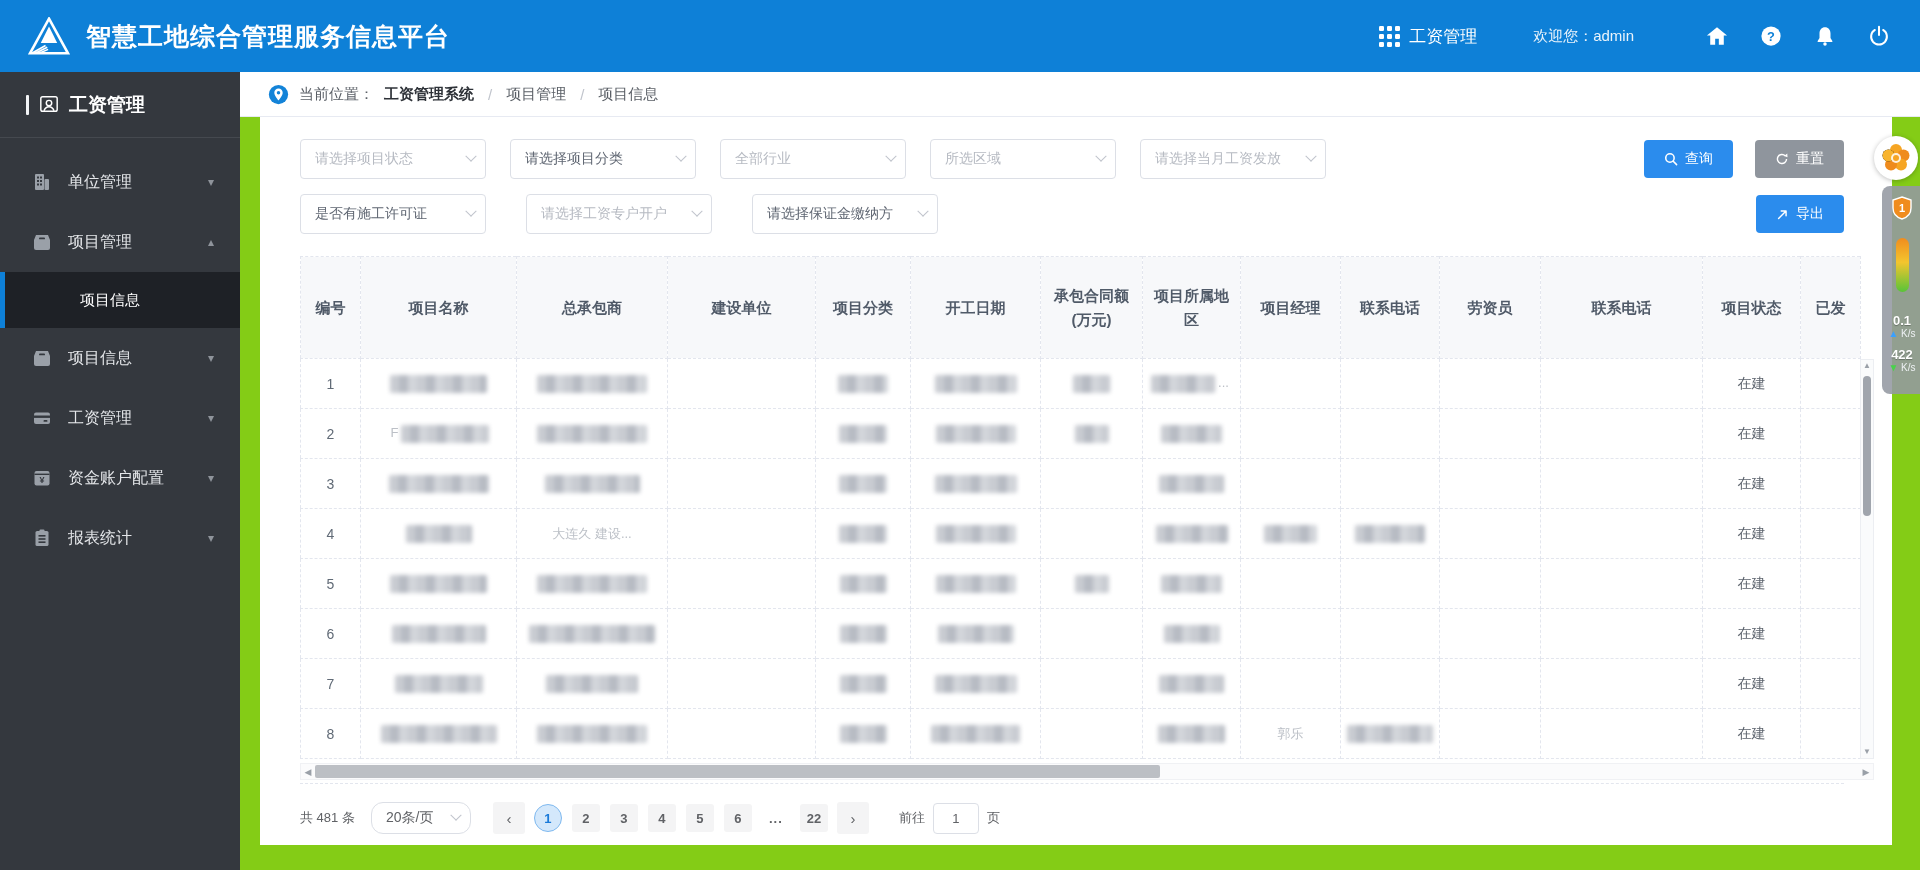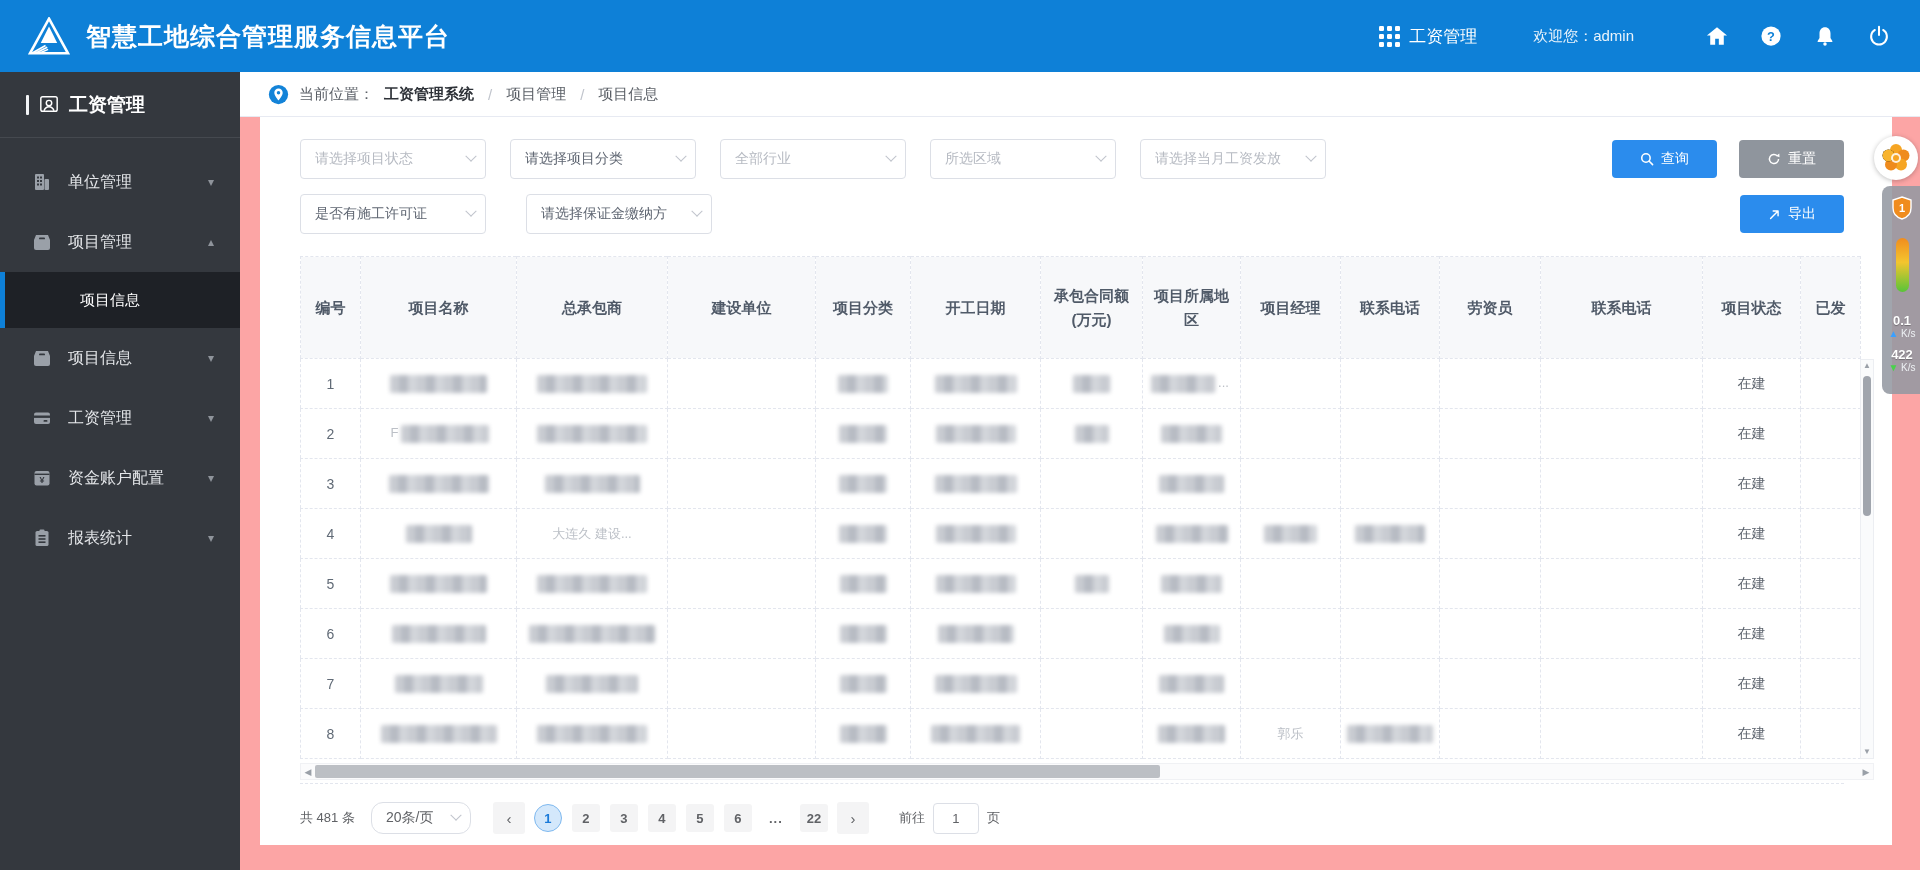--- a/index.html
+++ b/index.html
@@ -28,40 +28,40 @@
   .sb-bar { width:3px; height:20px; background:#f2f4f6; border-radius:1px; }
   .sb-title-text { font-size:19px; font-weight:bold; color:#fff; }
   .sb-item { height:60px; display:flex; align-items:center; padding:0 26px 0 32px; gap:16px;
     cursor:pointer; font-size:16px; color:#e4e6e9; }
   .sb-item .caret { margin-left:auto; color:#8f949b; font-size:12px; }
   .sb-sub { height:56px; display:flex; align-items:center; padding-left:75px; font-size:15px;
     background:#1e2126; border-left:5px solid #0e80d7; color:#fff; cursor:pointer; }
   .sb-icon { width:20px; height:20px; flex:0 0 20px; }
 
   
-  .main-col { flex:1; display:flex; flex-direction:column; background:#fca5a5; min-width:0; }
+  .main-col { flex:1; display:flex; flex-direction:column; background:#84cc16; min-width:0; }
   .breadcrumb-bar { height:45px; background:#fff; display:flex; align-items:center;
     padding-left:28px; gap:10px; font-size:15px; color:#5a5f66; border-bottom:1px solid #e7eaf2; }
   .crumb-root { font-weight:bold; color:#2e3238; }
   .crumb-sep { color:#c0c4cc; margin:0 4px; }
 
   .card { background:#fff; margin:0 28px 25px 20px; flex:1; padding:22px 48px 0 40px; }
 
   
   .filter-row { display:flex; align-items:center; gap:24px; }
   .filter-row + .filter-row { margin-top:15px;gap:40px; }
   .select { width:186px; height:40px; border:1px solid #dcdfe6; border-radius:4px;
     display:flex; align-items:center; padding:0 10px 0 14px; font-size:14px;
     color:#b6bac2; background:#fff; cursor:pointer; }
   .select.darktext { color:#5f6672; }
   .select .sel-label { flex:1; white-space:nowrap; overflow:hidden; }
   .chev { width:8px; height:8px; border-right:1.5px solid #c0c4cc; border-bottom:1.5px solid #c0c4cc;
     transform:rotate(45deg) translate(-2px,-2px); flex:0 0 8px; }
   .btn { height:38px; border:none; border-radius:4px; color:#fff; font-size:14px;
-    display:inline-flex; align-items:center; gap:7px; padding:0 28px; cursor:pointer;
+    display:inline-flex; align-items:center; gap:7px; padding:0 20px; cursor:pointer;
     font-family:inherit; }
   .btn-blue { background:#2b8ced; }
   .btn-gray { background:#8f959d; }
   .btn-group-right { margin-left:auto; display:flex; gap:22px; }
 
   
   .table-outer { margin-top:22px; border-bottom:1px dashed #e3e6ee; padding-bottom:3px; }
   .table-wrap { position:relative; width:1574px; }
   table { border-collapse:collapse; table-layout:fixed; width:1560px;
     border-top:1px dashed #e3e6ee; border-left:1px dashed #e3e6ee; }
@@ -340,20 +340,24 @@
             <span>重置</span>
           </button>
         </div>
       </div>
 
       <div class="filter-row">
         <div class="select darktext">
             <span class="sel-label">是否有施工许可证</span>
             <span class="chev"></span>
           </div>
+        <div class="select">
+            <span class="sel-label">请选择工资专户开户</span>
+            <span class="chev"></span>
+          </div>
         <div class="select darktext">
             <span class="sel-label">请选择保证金缴纳方</span>
             <span class="chev"></span>
           </div>
         <div class="btn-group-right">
           <button class="btn btn-blue">
             <span style="display:inline-flex;">
               <svg width="13" height="13" viewBox="0 0 20 20" fill="none" stroke="#fff" stroke-width="2.2" stroke-linecap="round" stroke-linejoin="round">
                   <path d="M4 16 L15 5 M8 4.5 H15.5 V12"></path>
                 </svg>

